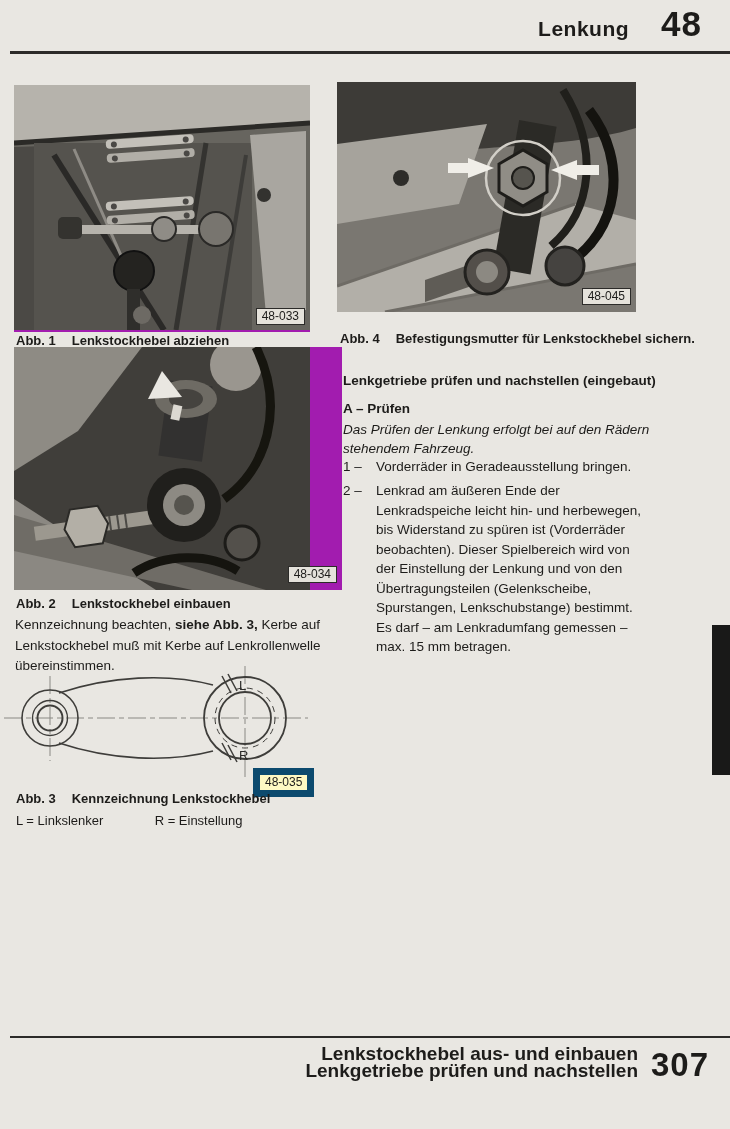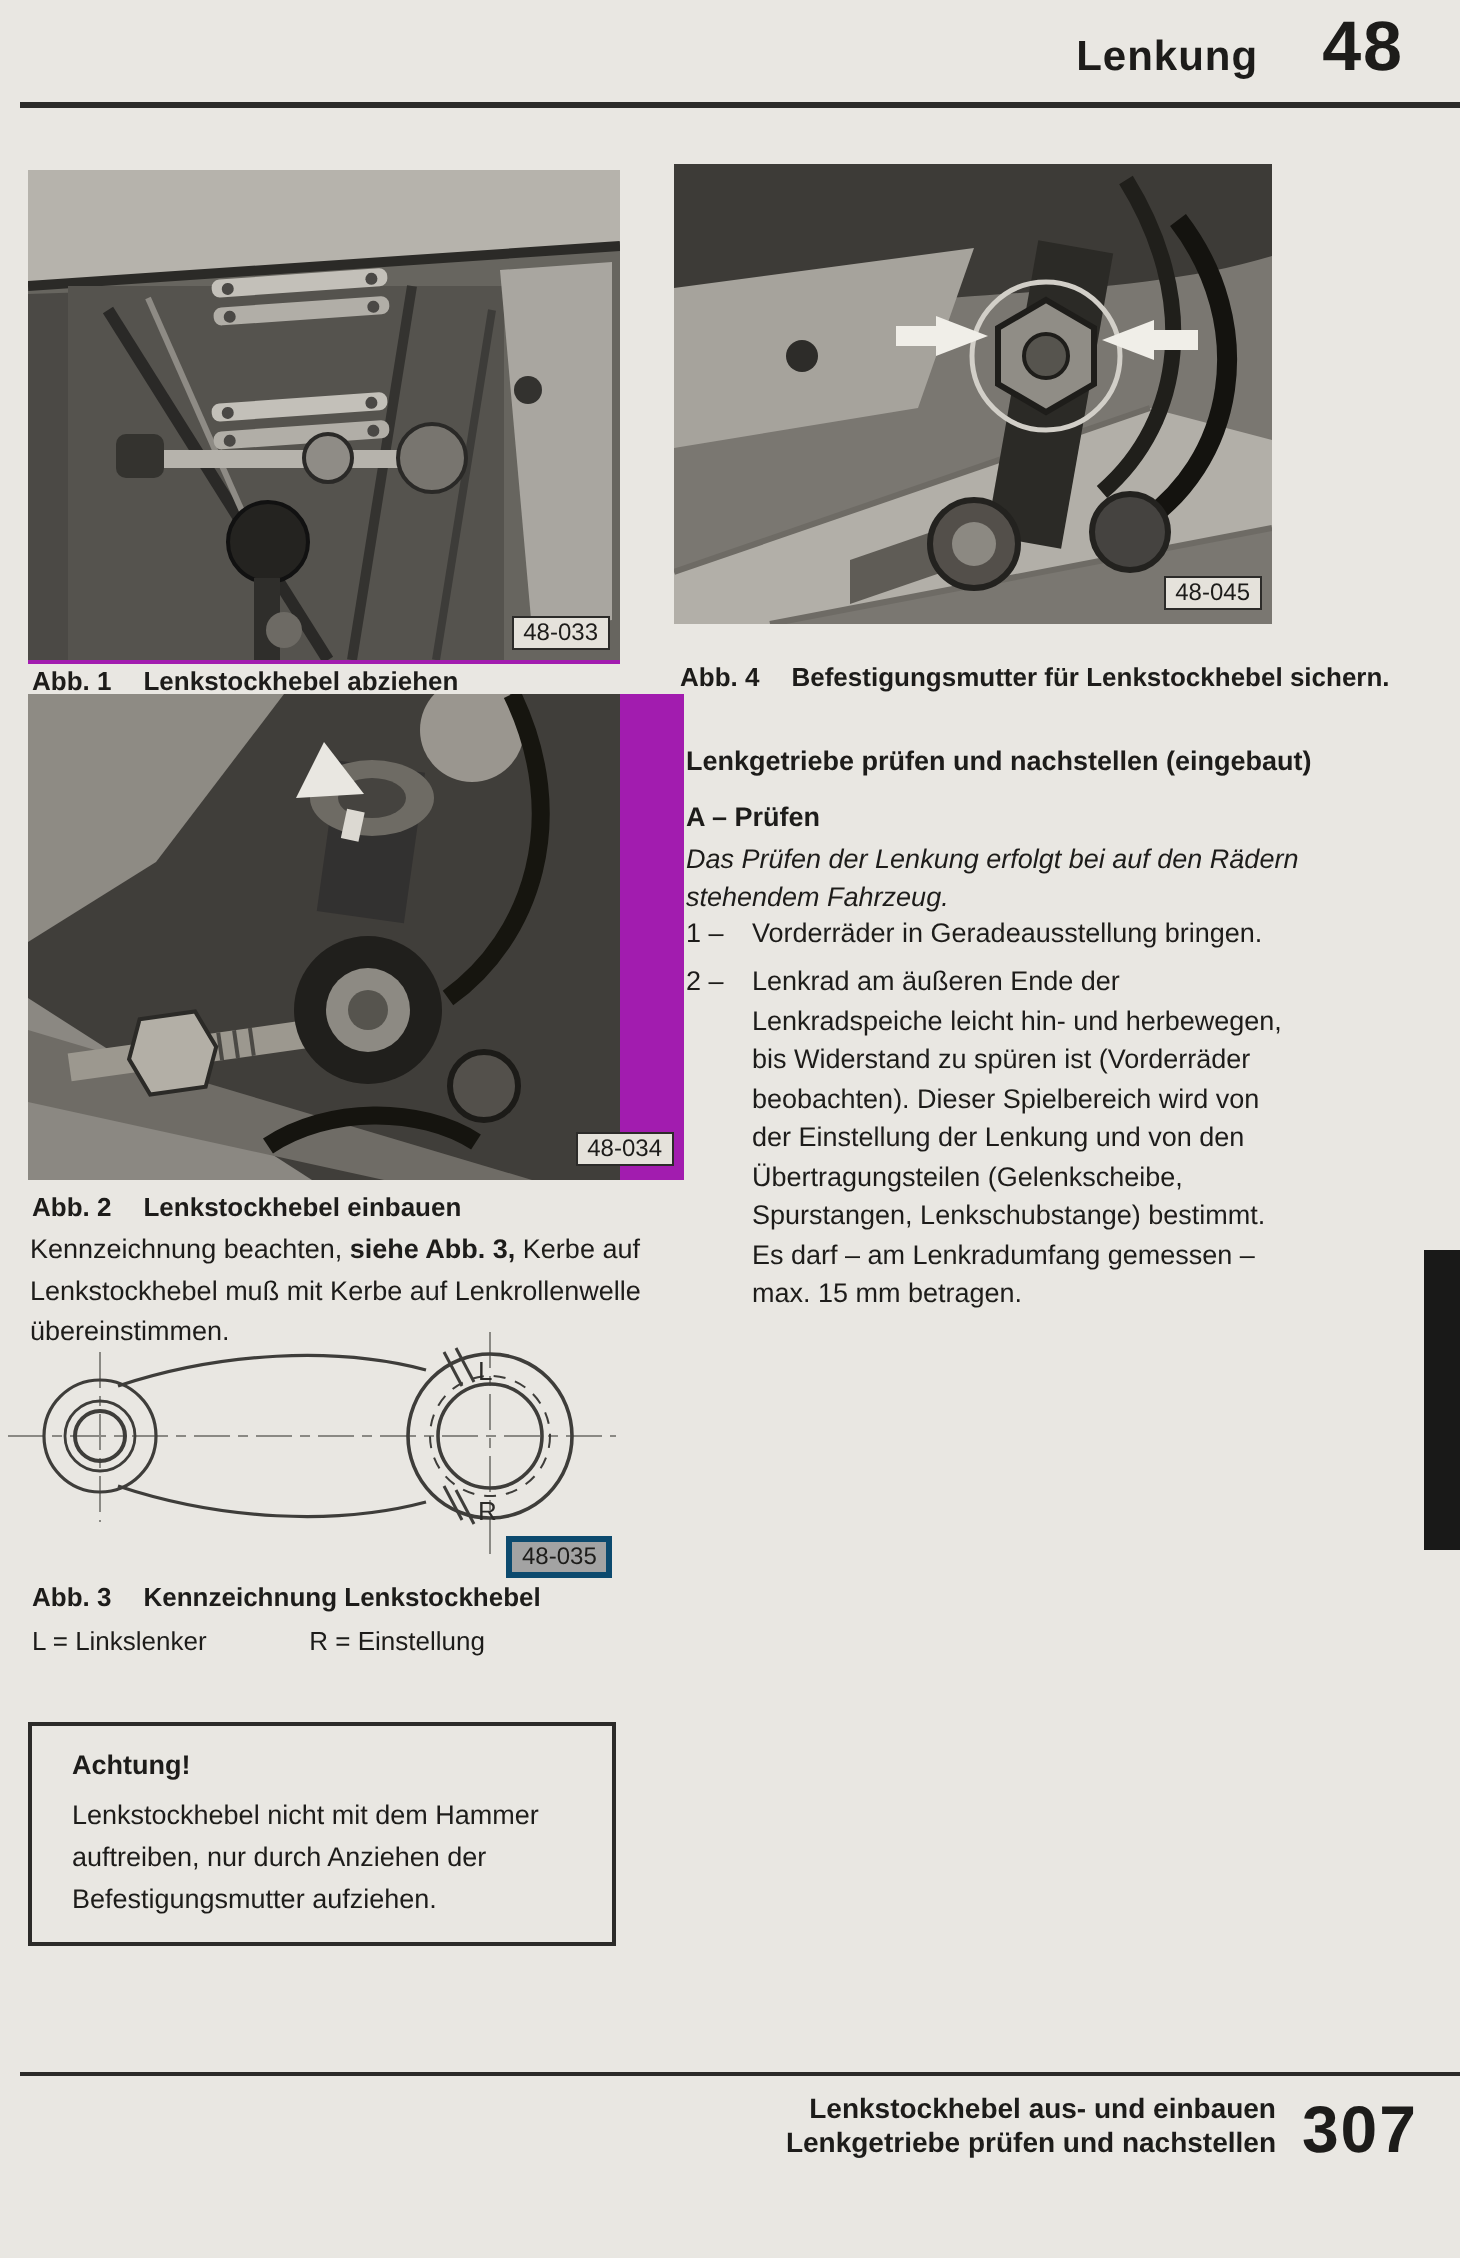--- a/index.html
+++ b/index.html
@@ -35,21 +35,21 @@
   .cap .cap-label{margin-right:16px;}
   #cap1{left:16px;top:333px;}
   #cap2{left:16px;top:596px;}
   #cap3{left:16px;top:791px;}
   #cap4{left:340px;top:331px;}
   
   #note{position:absolute;left:15px;top:615px;width:306px;font-size:13.5px;line-height:20.5px;}
   #fig3{position:absolute;left:2px;top:664px;width:312px;height:122px;}
   #fig3-label{
     position:absolute;left:253px;top:768px;
-    background:#a3a3a3;border:3px solid #0c4a6e;
+    background:#fef9c3;border:7px solid #0c4a6e;
     font-size:12px;line-height:15px;padding:0 5px;
   }
   #legend{position:absolute;left:16px;top:813px;font-size:13px;}
   #legend .leg-l{display:inline-block;width:135px;}
   
   #warning{
     position:absolute;left:14px;top:861px;width:294px;height:112px;
     border:2px solid #2c2b29;box-sizing:border-box;
   }
   #warning .w-title{font-weight:bold;font-size:13.5px;margin:12px 0 7px 20px;}
@@ -59,21 +59,21 @@
   #r-subsec{position:absolute;left:343px;top:401px;font-weight:bold;font-size:13.5px;}
   #r-intro{position:absolute;left:343px;top:420px;width:308px;font-size:13.5px;line-height:19px;font-style:italic;}
   .step{position:absolute;left:343px;display:flex;font-size:13.5px;line-height:19.5px;}
   .step .num{width:33px;flex:none;}
   .step .stext{width:272px;}
   #step1{top:457px;}
   #step2{top:481px;}
   
   #tab{position:absolute;left:712px;top:625px;width:18px;height:150px;background:#191918;}
   
-  #ftr-text{position:absolute;right:92px;top:1046px;text-align:right;font-size:14px;font-weight:bold;line-height:16.5px;white-space:nowrap;}
+  #ftr-text{position:absolute;right:92px;top:1046px;text-align:right;font-size:19px;font-weight:bold;line-height:16.5px;white-space:nowrap;}
   #ftr-page{position:absolute;right:21px;top:1046px;font-size:33px;font-weight:bold;letter-spacing:1px;}
 </style>
 </head>
 <body>
 
 <div class="page">
 
   <div class="hdr">
     <span class="sect">Lenkung</span>
     <span class="chap">48</span>
@@ -219,24 +219,20 @@
   </div>
   <span id="fig3-label">48-035</span>
   <div class="cap" id="cap3">
     <span class="cap-label">Abb. 3</span><span>Kennzeichnung Lenkstockhebel</span>
   </div>
   <div id="legend">
     <span class="leg-l">L = Linkslenker</span>
     <span class="leg-r">R = Einstellung</span>
   </div>
 
-  <div id="warning">
-    <div class="w-title">Achtung!</div>
-    <div class="w-body">Lenkstockhebel nicht mit dem Hammer auftreiben, nur durch Anziehen der Befestigungsmutter aufziehen.</div>
-  </div>
 
   <div id="r-heading">Lenkgetriebe prüfen und nachstellen (eingebaut)</div>
   <div id="r-subsec">A – Prüfen</div>
   <div id="r-intro">Das Prüfen der Lenkung erfolgt bei auf den Rädern stehendem Fahrzeug.</div>
   <div class="step" id="step1">
     <span class="num">1 –</span>
     <span class="stext">Vorderräder in Geradeausstellung bringen.</span>
   </div>
   <div class="step" id="step2">
     <span class="num">2 –</span>

